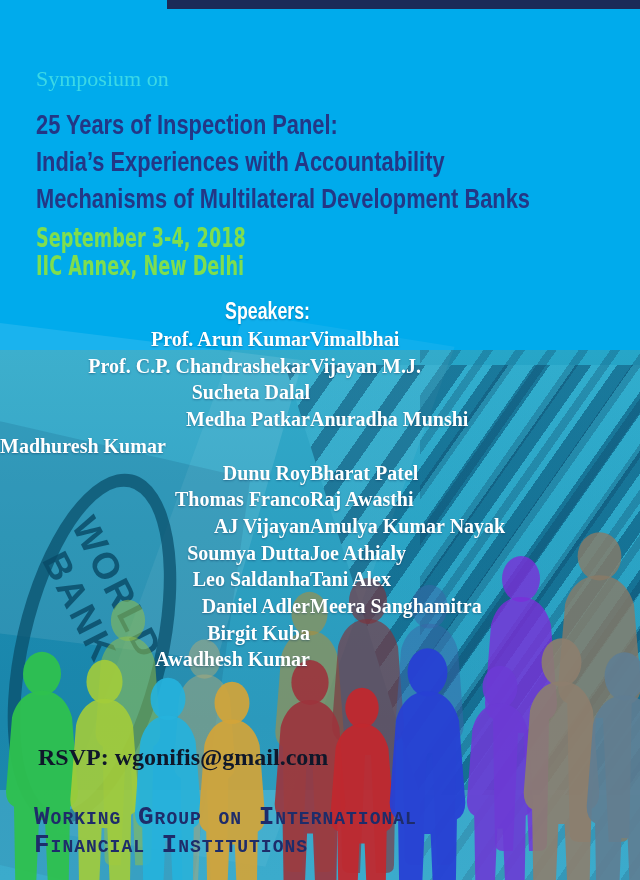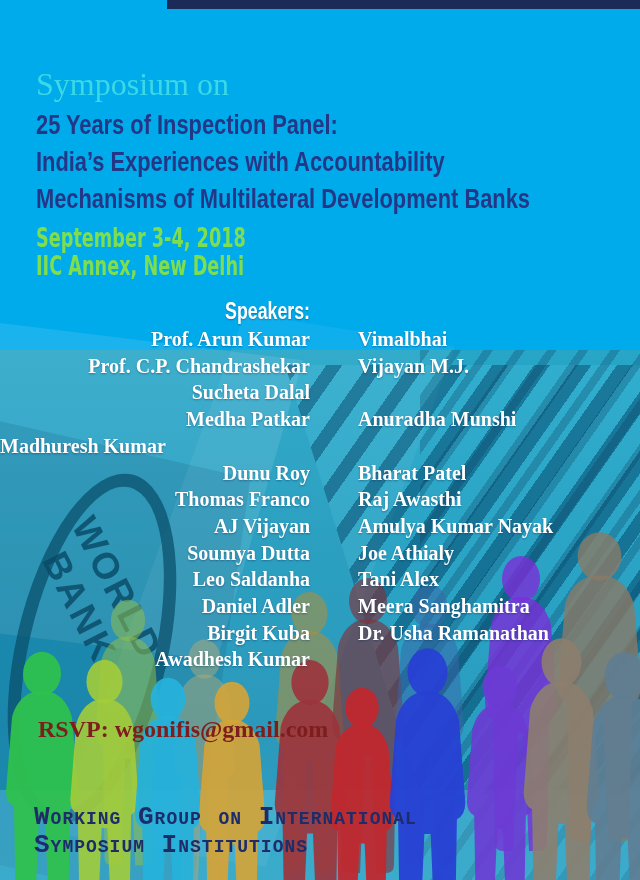--- a/index.html
+++ b/index.html
@@ -42,53 +42,53 @@
     transform:rotate(63deg);
     font-weight:bold;font-size:37px;line-height:42px;letter-spacing:3px;
     color:rgba(9,74,102,0.82);text-align:center;
   }
   .light-band{position:absolute;left:0;right:0;bottom:0;height:90px;background:rgba(140,230,255,0.25);}
   .crowd{position:absolute;left:0;top:455px;width:640px;height:425px;}
   
   .txt{position:absolute;z-index:5;}
   .pretitle{
     left:36px;top:66px;
-    font-family:"Liberation Serif",serif;font-size:32px;color:#3BD8E6;
+    font-family:"Liberation Serif",serif;font-size:22px;color:#3BD8E6;
   }
   .title{
     left:36px;top:106px;width:760px;
     font-weight:bold;font-size:28px;line-height:37px;color:#233786;
     transform:scaleX(0.78);transform-origin:left top;white-space:nowrap;
   }
   .date-block{
     left:36px;top:224px;width:420px;
     font-family:"DejaVu Sans",sans-serif;font-weight:bold;
     font-size:26px;line-height:28px;color:#7FDE4E;
     transform:scaleX(0.68);transform-origin:left top;white-space:nowrap;
   }
   .speakers{left:0;top:297px;width:576px;}
   .speakers-heading{
     width:310px;text-align:right;
     font-weight:bold;font-size:24px;color:#FFFFFF;
     transform:scaleX(0.74);transform-origin:right top;
     text-shadow:0 1px 2px rgba(0,40,80,0.35);
     margin-bottom:1px;
   }
-  .speaker-row{display:flex;line-height:26.7px;gap:48px;}
+  .speaker-row{display:flex;line-height:26.7px;}
   .speaker-row .left{
     width:310px;text-align:right;flex:none;
   }
   .speaker-row .right{text-align:left;}
   .speaker-row span{
     font-family:"Liberation Serif",serif;font-weight:bold;font-size:20px;color:#FFFFFF;
     text-shadow:0 1px 2px rgba(0,40,80,0.4);white-space:nowrap;
   }
   .rsvp{
-    left:38px;top:716px;
-    font-family:"Liberation Serif",serif;font-weight:bold;font-size:24px;color:#7f1d1d;
+    left:38px;top:744px;
+    font-family:"Liberation Serif",serif;font-weight:bold;font-size:24px;color:#0f172a;
   }
   .org{
     left:34px;top:803px;
     font-family:"Liberation Mono",monospace;font-weight:bold;
     font-variant:small-caps;font-size:26px;line-height:28px;
     letter-spacing:1px;color:#1E2C6A;white-space:nowrap;
   }
 </style>
 </head>
 <body>
@@ -191,30 +191,29 @@
     <div class="speaker-row">
       <span class="left">Leo Saldanha</span>
       <span class="right">Tani Alex</span>
     </div>
     <div class="speaker-row">
       <span class="left">Daniel Adler</span>
       <span class="right">Meera Sanghamitra</span>
     </div>
     <div class="speaker-row">
       <span class="left">Birgit Kuba</span>
-      <span class="right">Dr. Usha Ramanathan</span>
     </div>
     <div class="speaker-row">
       <span class="left">Awadhesh Kumar</span>
     </div>
   </div>
 
   <div class="txt rsvp">
     <span>RSVP:</span>
     <span>wgonifis@gmail.com</span>
   </div>
 
   <div class="txt org">
     <div>Working Group on International</div>
-    <div>Symposium Institutions</div>
+    <div>Financial Institutions</div>
   </div>
 
 </div>
 
 </body></html>

